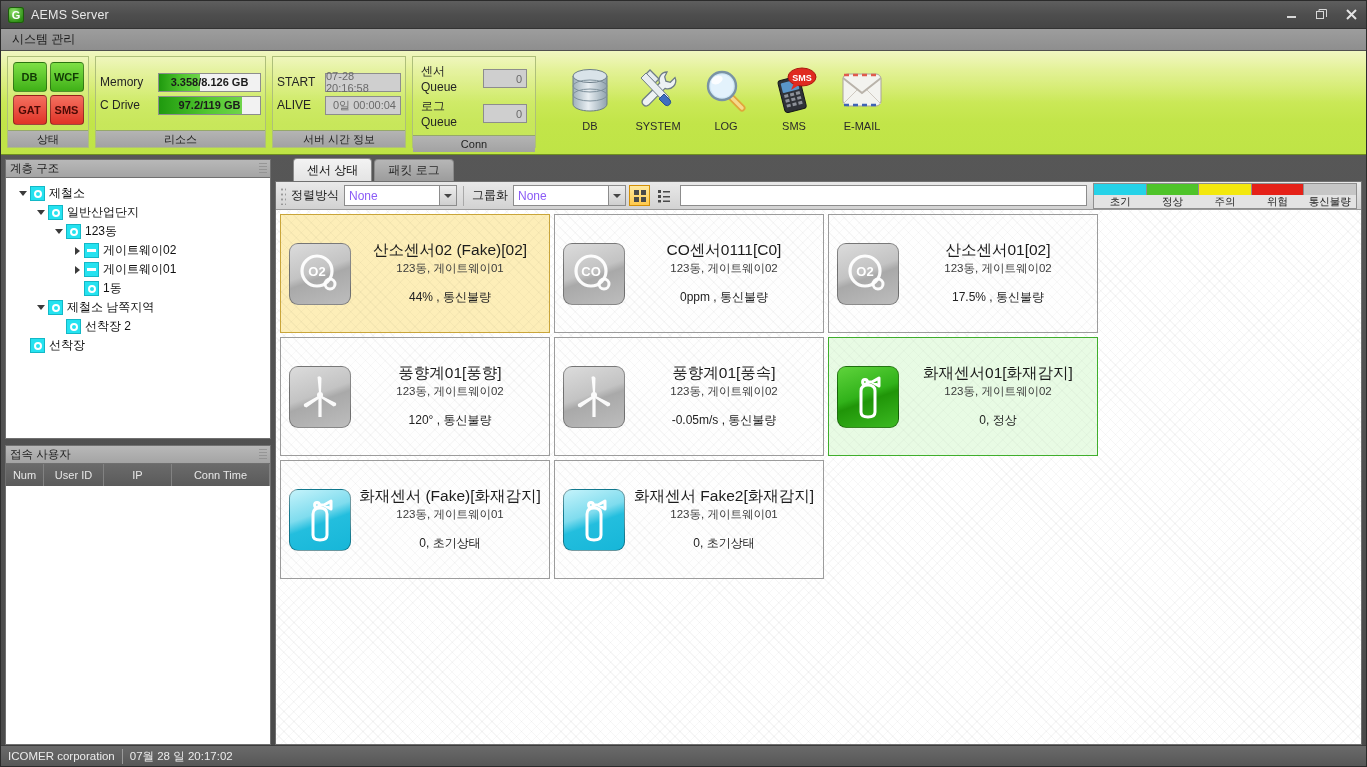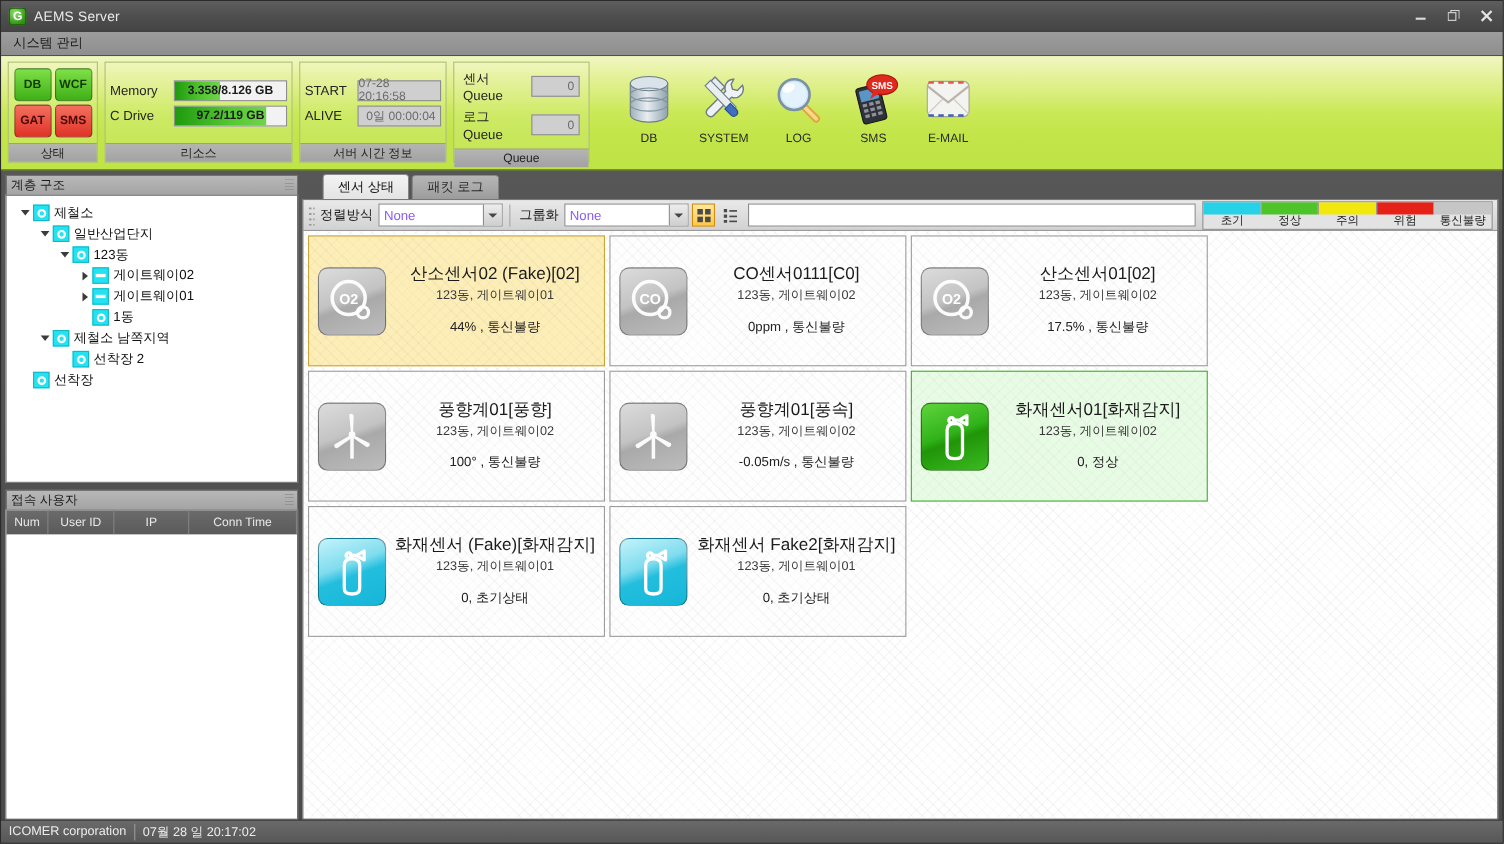--- a/index.html
+++ b/index.html
@@ -380,21 +380,21 @@
       <div class="rg-body" style="flex-direction:column;justify-content:center">
         <div class="q-row">
           <div class="q-label">센서 Queue</div>
           <div class="q-box">0</div>
         </div>
         <div class="q-row">
           <div class="q-label">로그 Queue</div>
           <div class="q-box">0</div>
         </div>
       </div>
-      <div class="rg-caption">Queue</div>
+      <div class="rg-caption">Conn</div>
     </div>
 
     <div class="big-btns">
 
       <div class="big-btn">
         <div class="glyph">
           <svg width="46" height="48" viewBox="0 0 46 48">
             <defs>
                 <linearGradient id="dbg" x1="0" y1="0" x2="1" y2="0">
               <stop offset="0" stop-color="#9fb0bb"></stop>
@@ -701,21 +701,21 @@
                       <path d="M22 23 L8 31 Q7 34 10.5 34.5 L24 25z"></path>
                       <path d="M26 23 L40 30 Q41 33 37.5 33.5 L25 25z"></path>
                       <rect x="22.4" y="23" width="3.2" height="21"></rect>
                       <circle cx="24" cy="22" r="3"></circle>
                     </g>
                   </svg>
                 </div>
                 <div class="card-text">
                   <div class="card-title">풍향계01[풍향]</div>
                   <div class="card-sub">123동, 게이트웨이02</div>
-                  <div class="card-val">100° , 통신불량</div>
+                  <div class="card-val">120° , 통신불량</div>
                 </div>
               </div>
               <div class="card">
                 <div class="card-ico ico-gray">
                   <svg width="48" height="48" viewBox="0 0 48 48">
                     <g fill="#ffffff" opacity=".95">
                       <path d="M23 20 L21.5 4 Q24 2 25.5 5 L25 20z"></path>
                       <path d="M22 23 L8 31 Q7 34 10.5 34.5 L24 25z"></path>
                       <path d="M26 23 L40 30 Q41 33 37.5 33.5 L25 25z"></path>
                       <rect x="22.4" y="23" width="3.2" height="21"></rect>

